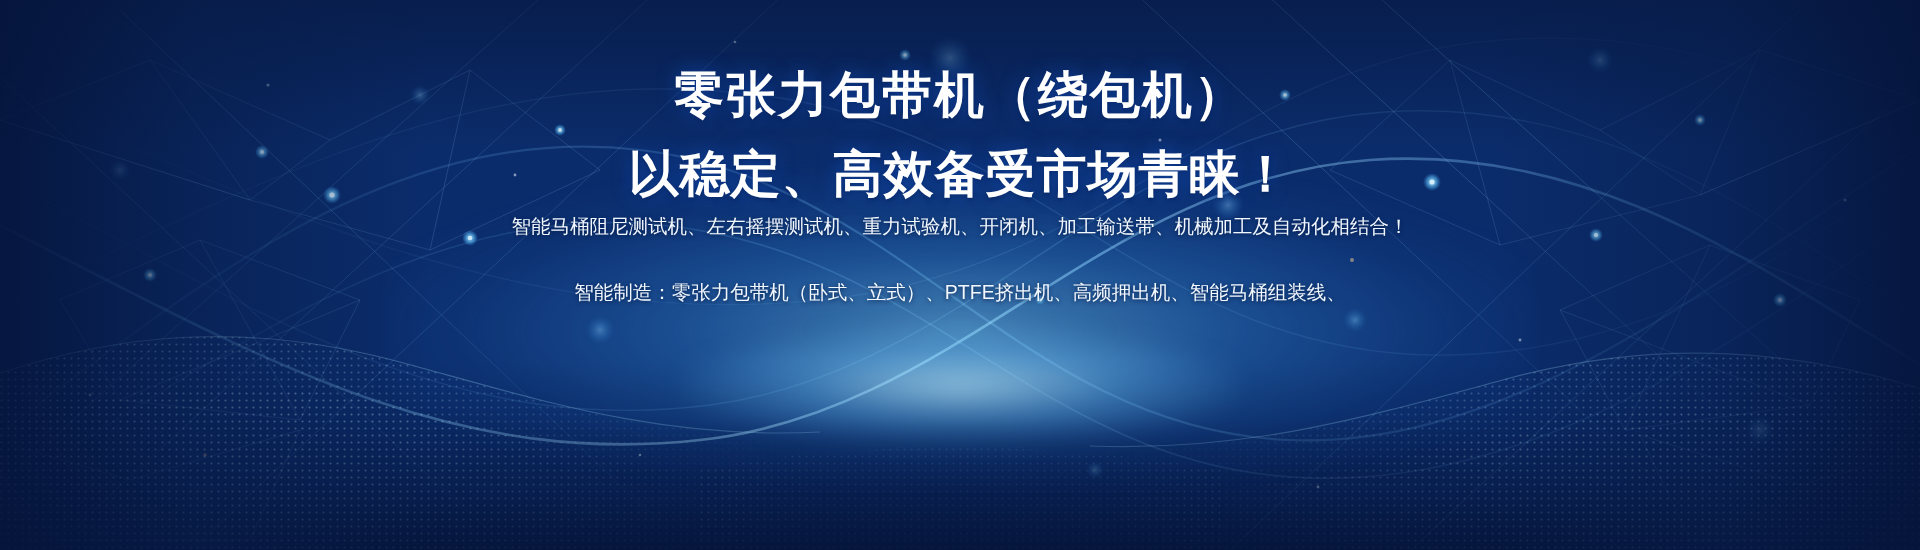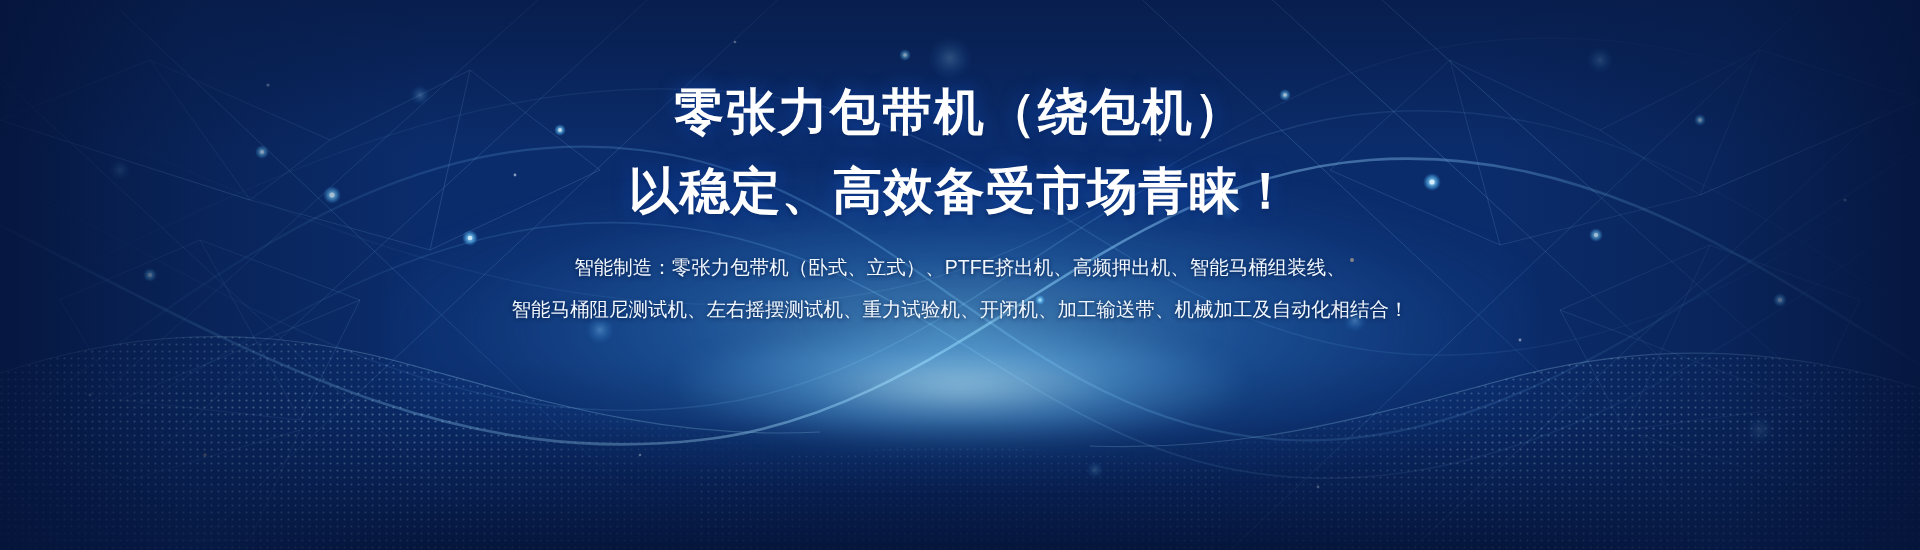--- a/index.html
+++ b/index.html
@@ -36,21 +36,21 @@
     position:absolute;left:50%;top:386px;transform:translate(-50%,-50%);
     width:560px;height:120px;pointer-events:none;
     background:radial-gradient(ellipse at center, rgba(190,240,255,0.70) 0%, rgba(120,205,255,0.34) 40%, rgba(60,160,245,0.0) 75%);
     filter:blur(10px);
   }
 
   
   #content{
     position:absolute;left:0;top:0;width:1920px;height:550px;
     display:flex;flex-direction:column;align-items:center;justify-content:flex-start;
-    padding-top:81px;box-sizing:border-box;
+    padding-top:64px;box-sizing:border-box;
   }
   .title{
     color:#ffffff;font-weight:bold;letter-spacing:2px;white-space:nowrap;
     text-shadow:0 0 18px rgba(20,80,190,0.75),0 2px 5px rgba(3,18,55,0.55);
   }
   #t1{font-size:50px;line-height:62px;}
   #t2{font-size:50px;line-height:62px;margin-top:17px;letter-spacing:1px;}
   .sub{
     color:#f2f8ff;font-size:19.5px;line-height:42px;white-space:nowrap;font-weight:normal;
     text-shadow:0 1px 4px rgba(4,22,64,0.85);
@@ -235,17 +235,17 @@
   <div class="hotspot"></div>
 
   <div class="vig-t"></div>
   <div class="vig-b"></div>
   <div class="vig-l"></div>
   <div class="vig-r"></div>
 
   <div id="content">
     <div class="title" id="t1">零张力包带机（绕包机）</div>
     <div class="title" id="t2">以稳定、高效备受市场青睐！</div>
+    <div class="sub" id="s2">智能马桶阻尼测试机、左右摇摆测试机、重力试验机、开闭机、加工输送带、机械加工及自动化相结合！</div>
     <div class="sub" id="s1">智能制造：零张力包带机（卧式、立式）、PTFE挤出机、高频押出机、智能马桶组装线、</div>
-    <div class="sub" id="s2">智能马桶阻尼测试机、左右摇摆测试机、重力试验机、开闭机、加工输送带、机械加工及自动化相结合！</div>
   </div>
 
 </div>
 
 </body></html>

